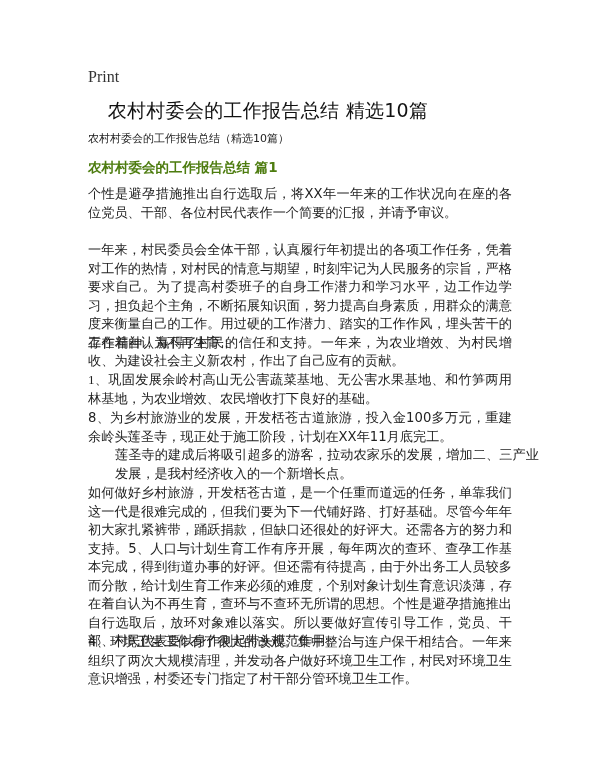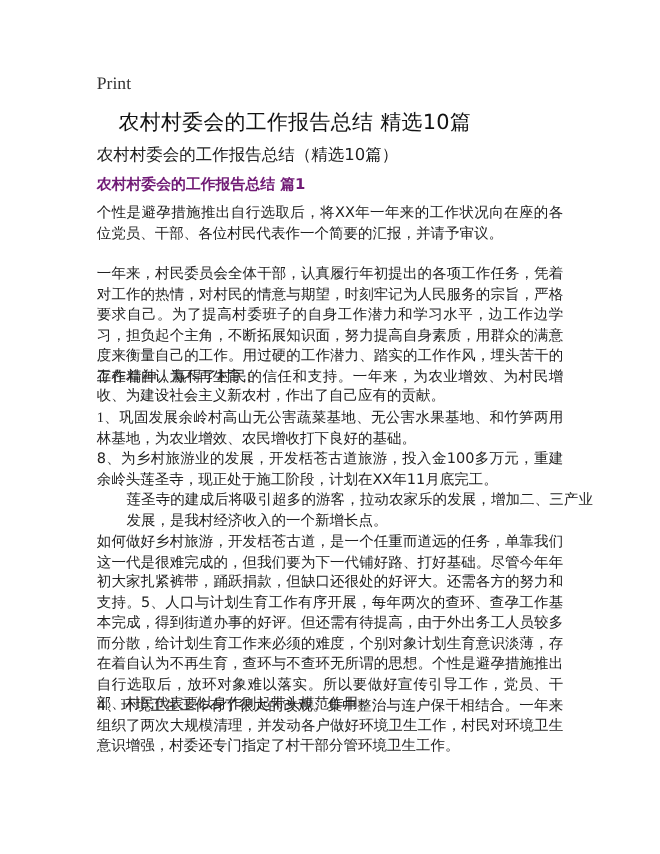--- a/index.html
+++ b/index.html
@@ -1,21 +1,21 @@
 <!DOCTYPE html>
 <html><head>
 <meta charset="utf-8">
 <style>
   html, body { margin:0; padding:0; background:#ffffff; }
   body { width:600px; height:776px; position:relative; overflow:hidden; color:#1a1a1a; }
   .page { position:absolute; left:88px; top:0; width:424px; }
   .print { position:absolute; top:68px; left:0; font-family:"Liberation Serif", serif; font-size:16px; color:#333; }
   .title { position:absolute; top:98px; left:-88px; width:536px; text-align:center; font-family:"DejaVu Sans", sans-serif; font-size:19px; color:#111; letter-spacing:0.3px; }
-  .subtitle { position:absolute; top:131px; left:0; font-family:"DejaVu Sans", sans-serif; font-size:15px; color:#222; }
-  .heading { position:absolute; top:159px; left:0; font-family:"DejaVu Sans", sans-serif; font-size:13.5px; font-weight:bold; color:#701a75; }
+  .subtitle { position:absolute; top:131px; left:0; font-family:"DejaVu Sans", sans-serif; font-size:11px; color:#222; }
+  .heading { position:absolute; top:159px; left:0; font-family:"DejaVu Sans", sans-serif; font-size:13.5px; font-weight:bold; color:#4d7c0f; }
   .para { position:absolute; left:0; width:424px; font-family:"DejaVu Sans", sans-serif; font-size:13.2px; line-height:18.5px; color:#222; text-align:justify; word-break:break-all; }
 </style>
 </head>
 <body>
 
 <div class="page">
   <div class="print">Print</div>
   <div class="title">农村村委会的工作报告总结 精选10篇</div>
   <div class="subtitle">农村村委会的工作报告总结（精选10篇）</div>
   <div class="heading">农村村委会的工作报告总结 篇1</div>

